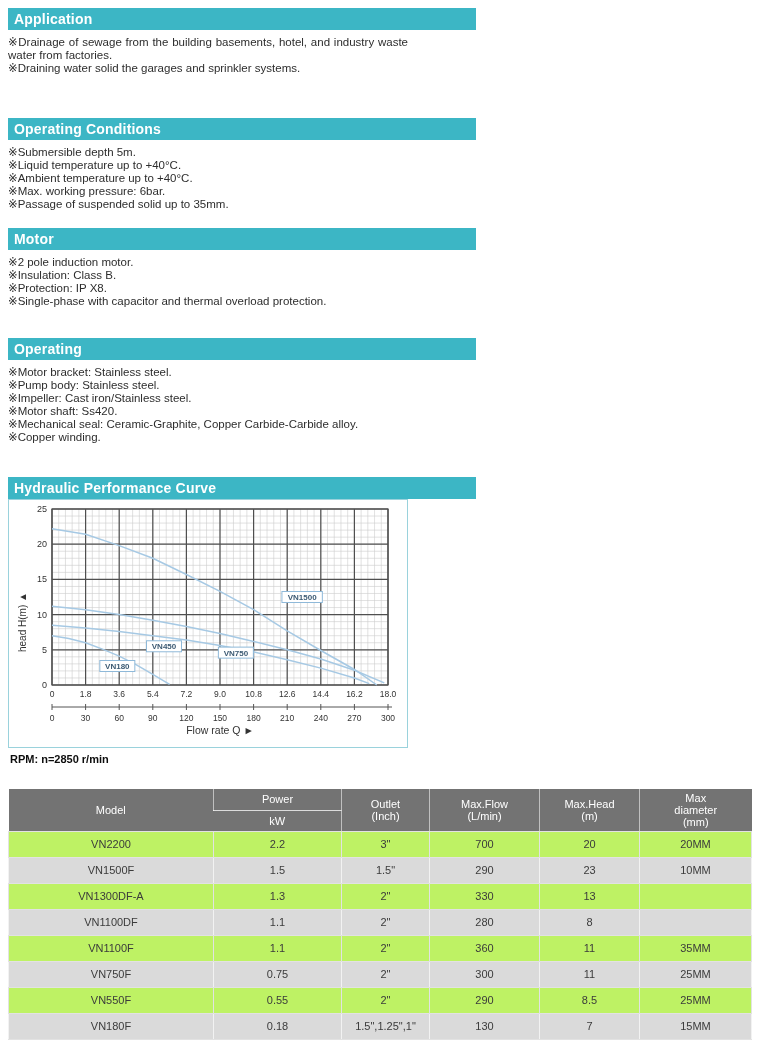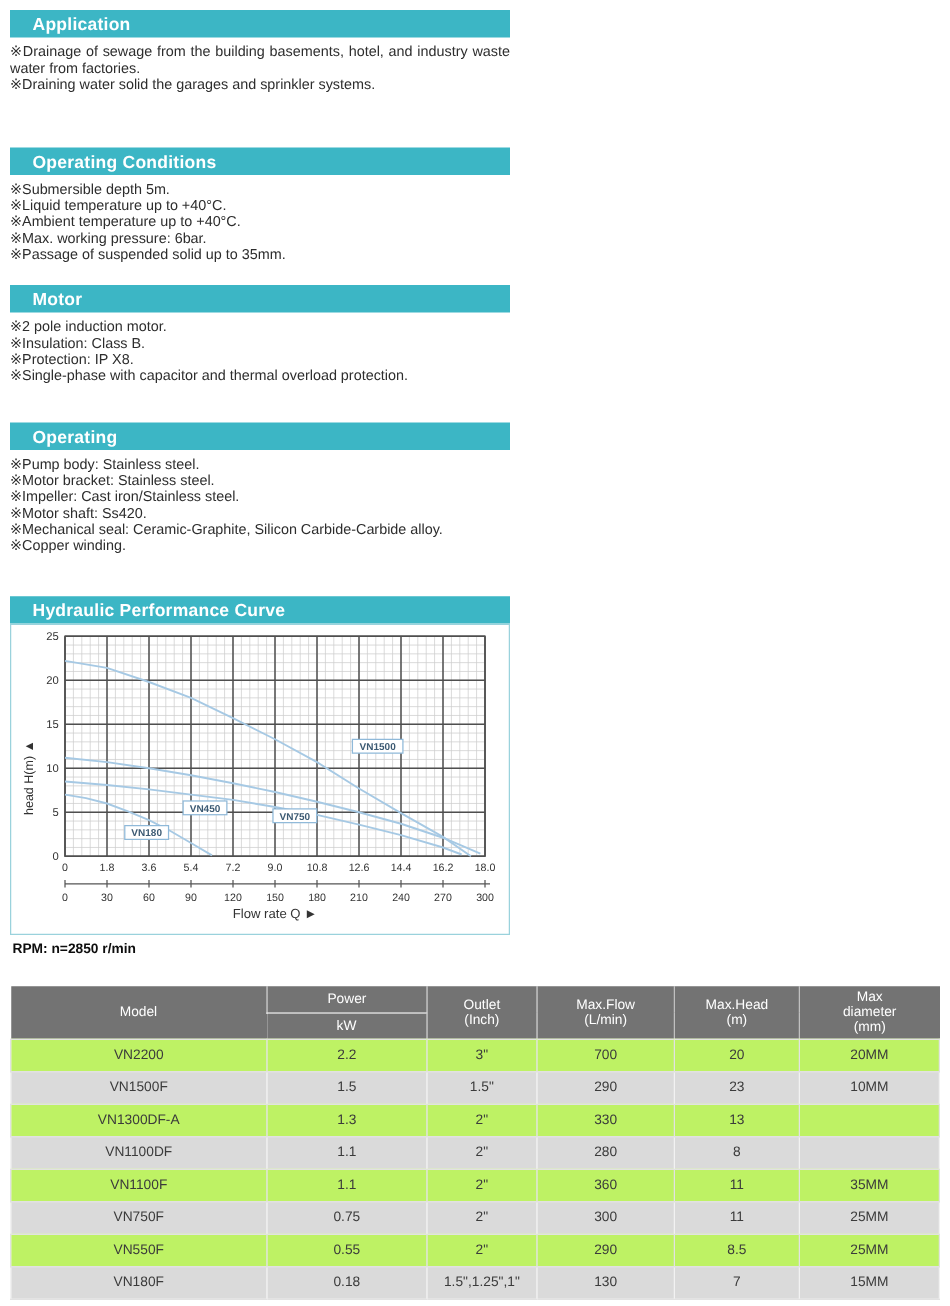--- a/index.html
+++ b/index.html
@@ -1,21 +1,21 @@
 <!DOCTYPE html>
 <html><head>
 <meta charset="utf-8">
 <style>
   *{margin:0;padding:0;box-sizing:border-box}
   html,body{width:760px;height:1045px;background:#fff;
     font-family:"Liberation Sans","DejaVu Sans",sans-serif;}
   body{position:relative;overflow:hidden}
 
-  .bar{position:absolute;left:8px;width:400px;height:22px;background:#3cb6c5;
-    color:#fff;font-size:14px;font-weight:bold;line-height:22px;padding-left:18px;
+  .bar{position:absolute;left:8px;width:468px;height:22px;background:#3cb6c5;
+    color:#fff;font-size:14px;font-weight:bold;line-height:22px;padding-left:6px;
     letter-spacing:.2px}
   .items{position:absolute;left:8px;width:400px;font-size:11.5px;line-height:13px;
     color:#2d2d2d;text-align:justify}
   .items p{margin:0}
 
   .bar-app{top:8px}    .items-app{top:36px}
   .bar-oc{top:118px}   .items-oc{top:146px}
   .bar-motor{top:228px}.items-motor{top:256px}
   .bar-mat{top:338px}  .items-mat{top:366px}
   .bar-chart{top:477px}
@@ -60,25 +60,25 @@
 
 <p>※2 pole induction motor.</p>
     <p>※Insulation: Class B.</p>
     <p>※Protection: IP X8.</p>
     <p>※Single-phase with capacitor and thermal overload protection.</p>
   </div>
 
 <div class="bar bar-mat">Operating</div>
 <div class="items items-mat">
 
-<p>※Pump body: Stainless steel.</p>
-    <p>※Motor bracket: Stainless steel.</p>
+<p>※Motor bracket: Stainless steel.</p>
+    <p>※Pump body: Stainless steel.</p>
     <p>※Impeller: Cast iron/Stainless steel.</p>
     <p>※Motor shaft: Ss420.</p>
-    <p>※Mechanical seal: Ceramic-Graphite, Silicon Carbide-Carbide alloy.</p>
+    <p>※Mechanical seal: Ceramic-Graphite, Copper Carbide-Carbide alloy.</p>
     <p>※Copper winding.</p>
   </div>
 
 <div class="bar bar-chart">Hydraulic Performance Curve</div>
 <div class="chart-box">
   <svg id="curve-svg" width="400" height="249" viewBox="0 0 400 249">
       <line x1="43" y1="9" x2="43" y2="185" stroke="#cdcdcd" stroke-width="0.6"></line>
       <line x1="49.72" y1="9" x2="49.72" y2="185" stroke="#cdcdcd" stroke-width="0.6"></line>
       <line x1="56.44" y1="9" x2="56.44" y2="185" stroke="#cdcdcd" stroke-width="0.6"></line>
       <line x1="63.16" y1="9" x2="63.16" y2="185" stroke="#cdcdcd" stroke-width="0.6"></line>

